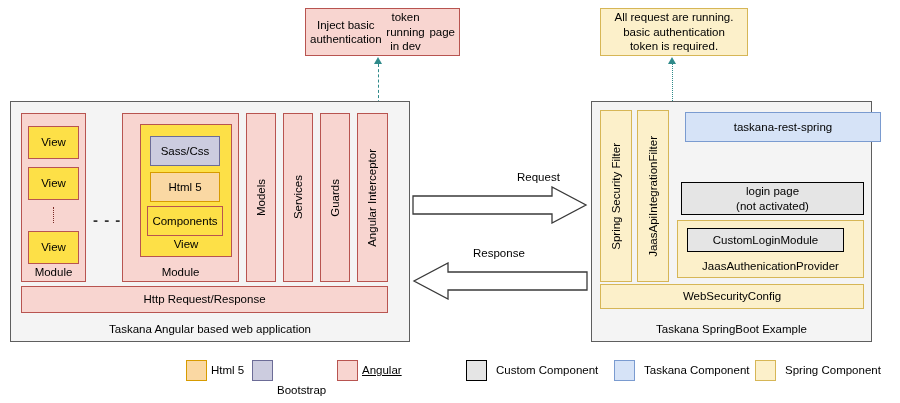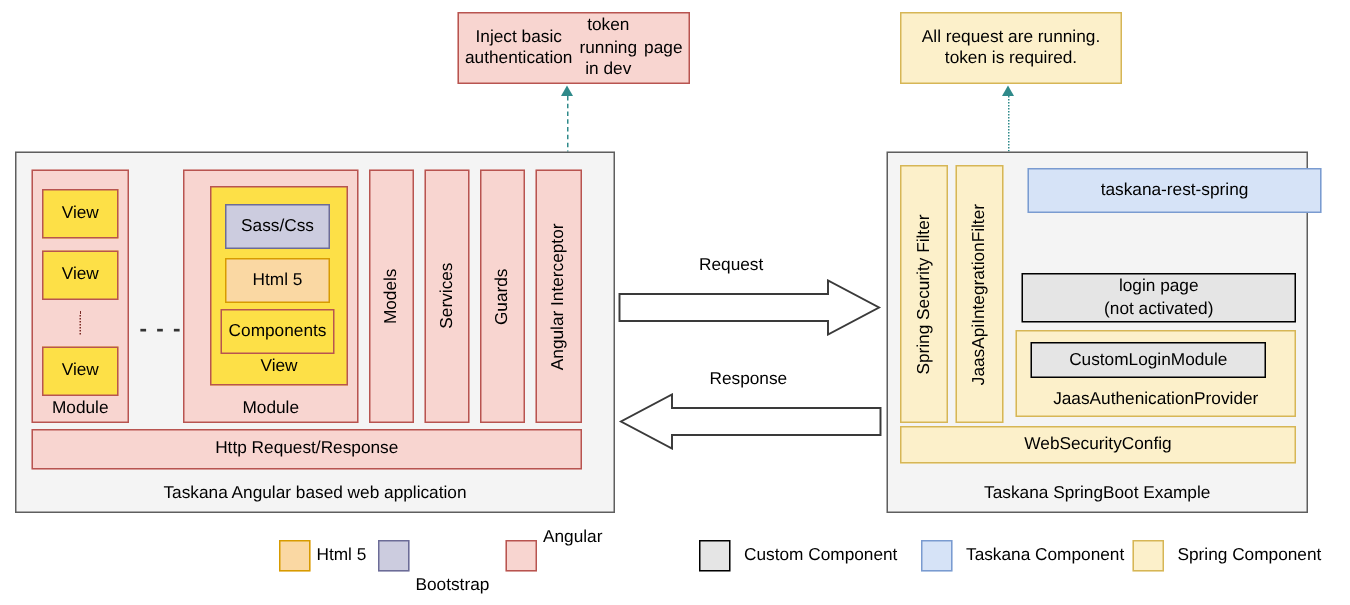--- a/index.html
+++ b/index.html
@@ -107,20 +107,21 @@
 <div class="box angular" style="left:305px; top:8px; width:155px; height:48px; padding:3px 4px;">
   <div>Inject basic authentication</div>
   <div>token running in dev</div>
   <div>page</div>
 </div>
 <div class="arrowhead-up" style="left:374px; top:57px;"></div>
 <div class="dashline" style="left:378px; top:64px; height:60px;"></div>
 
 <div class="box spring" style="left:600px; top:8px; width:148px; height:48px; flex-direction:column; padding:3px 4px;">
   <div>All request are running.</div>
+  <div>basic authentication</div>
   <div>token is required.</div>
 </div>
 <div class="arrowhead-up" style="left:668px; top:57px;"></div>
 <div class="dashline fine" style="left:672px; top:64px; height:277px;"></div>
 
 <div class="abs container-box" style="left:10px; top:101px; width:400px; height:241px;"></div>
 
 <div class="box angular" style="left:21px; top:113px; width:65px; height:169px; align-items:flex-end; justify-content:center; padding-bottom:2px;">
   <span>Module</span>
 </div>
@@ -165,21 +166,21 @@
 <div class="box angular" style="left:357px; top:113px; width:31px; height:169px;">
   <span class="vert">Angular Interceptor</span>
 </div>
 
 <div class="box angular" style="left:21px; top:286px; width:367px; height:27px;">
   <span>Http Request/Response</span>
 </div>
 
 <div class="caption" style="left:10px; top:323px; width:400px;">Taskana Angular based web application</div>
 
-<div class="arrow-label" style="left:448px; top:171px;padding-left:18px;">Request</div>
+<div class="arrow-label" style="left:499px; top:171px;padding-left:18px;">Request</div>
 <svg class="abs" style="left:412px; top:186px;" width="176" height="38" viewBox="0 0 176 38">
   <path d="M1,10 L140,10 L140,1 L174,19 L140,37 L140,28 L1,28 Z" fill="#ffffff" stroke="#3a3a3a" stroke-width="1.3" stroke-linejoin="miter"></path>
 </svg>
 
 <div class="arrow-label" style="left:473px; top:247px;">Response</div>
 <svg class="abs" style="left:412px; top:262px;" width="176" height="38" viewBox="0 0 176 38">
   <path d="M175,10 L36,10 L36,1 L2,19 L36,37 L36,28 L175,28 Z" fill="#ffffff" stroke="#3a3a3a" stroke-width="1.3" stroke-linejoin="miter"></path>
 </svg>
 
 <div class="abs container-box" style="left:591px; top:101px; width:281px; height:241px;"></div>
@@ -213,21 +214,21 @@
 
 <div class="caption" style="left:591px; top:323px; width:281px;">Taskana SpringBoot Example</div>
 
 <div class="legend-swatch html5" style="left:186px; top:360px;"></div>
 <div class="legend-label" style="left:211px; top:360px;">Html 5</div>
 
 <div class="legend-swatch bootstrap" style="left:252px; top:360px;"></div>
 <div class="legend-label" style="left:277px; top:360px;margin-top:20px;">Bootstrap</div>
 
 <div class="legend-swatch angular" style="left:337px; top:360px;"></div>
-<div class="legend-label" style="left:362px; top:348px;">Angular</div>
+<div class="legend-label" style="left:362px; top:360px;text-decoration:underline;">Angular</div>
 
 <div class="legend-swatch custom" style="left:466px; top:360px;"></div>
 <div class="legend-label" style="left:496px; top:360px;">Custom Component</div>
 
 <div class="legend-swatch taskana" style="left:614px; top:360px;"></div>
 <div class="legend-label" style="left:644px; top:360px;">Taskana Component</div>
 
 <div class="legend-swatch spring" style="left:755px; top:360px;"></div>
 <div class="legend-label" style="left:785px; top:360px;">Spring Component</div>
 

